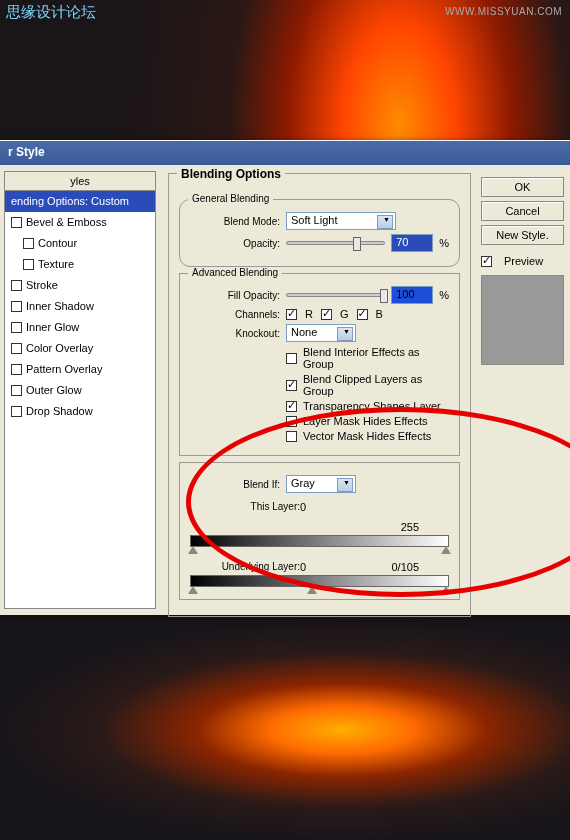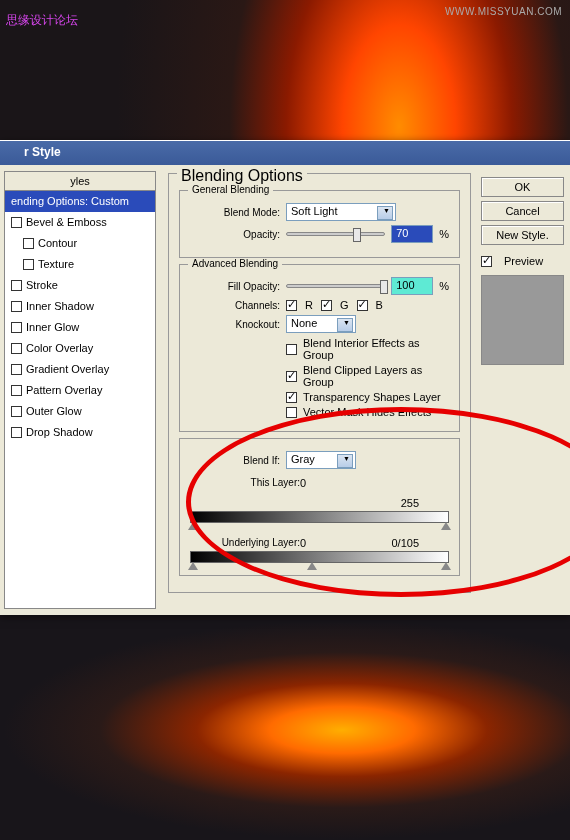--- a/index.html
+++ b/index.html
@@ -1,42 +1,42 @@
 <!DOCTYPE html>
 <html><head>
 <meta charset="utf-8">
 <style>
 * { margin: 0; padding: 0; box-sizing: border-box; font-family: Tahoma, Arial, sans-serif; font-size: 11px; }
 body { width: 570px; height: 840px; background: #1a1a1a; position: relative; overflow: hidden; }
 .bg-image { position: absolute; width: 570px; height: 840px; background: radial-gradient(ellipse at 70% 15%, #ff8c00 0%, #ff4500 10%, #8b1a00 20%, #2a1815 30%, #1a1518 50%); }
 .bg-image::after { content: ''; position: absolute; top: 620px; left: 0; width: 570px; height: 220px; background: radial-gradient(ellipse at 60% 50%, #ffae00 0%, #ff6b00 15%, #8b2500 30%, #2a1a18 50%, #18151a 70%); }
-.watermark { position: absolute; top: 12px; left: 6px; color: #d946ef; font-size: 12px; z-index: 1; }
+.watermark { position: absolute; top: 3px; left: 6px; color: #7dd3fc; font-size: 15px; z-index: 1; }
 .watermark-url { position: absolute; top: 6px; right: 8px; color: #aaa; font-size: 10px; z-index: 1; letter-spacing: 0.5px; }
 .dialog { position: absolute; top: 140px; left: 0; width: 570px; height: 475px; background: #ece9d8; border-top: 1px solid #fff; box-shadow: 0 2px 8px rgba(0,0,0,0.5); }
-.title-bar { height: 24px; background: linear-gradient(#4a6ba8, #3a5a98); color: #fff; padding: 4px 24px; font-size: 12px; font-weight: bold; }
+.title-bar { height: 24px; background: linear-gradient(#4a6ba8, #3a5a98); color: #fff; padding: 4px 8px; font-size: 12px; font-weight: bold; }
 .dialog-body { display: flex; height: calc(100% - 24px); }
 .style-list { width: 152px; border: 1px solid #888; background: #fff; margin: 6px 0 6px 4px; }
 .style-header { background: #ece9d8; border-bottom: 1px solid #888; padding: 3px 6px; text-align: center; }
 .style-item { padding: 4px 6px; display: flex; align-items: center; gap: 4px; border-bottom: 1px solid transparent; }
 .style-item.selected { background: #2a4bba; color: #fff; }
 .style-item.indent { padding-left: 18px; }
 .checkbox { width: 11px; height: 11px; border: 1px solid #333; background: #fff; display: inline-block; position: relative; flex-shrink: 0; }
 .checkbox.checked::after { content: '✓'; position: absolute; top: -3px; left: 0; font-size: 11px; color: #000; }
 .main-panel { flex: 1; padding: 8px 4px 8px 12px; position: relative; }
 .fieldset { border: 1px solid #999; margin-bottom: 6px; padding: 8px 10px 10px; position: relative; }
-.fieldset-label { position: absolute; top: -7px; left: 8px; background: #ece9d8; padding: 0 4px; font-weight: normal; font-size: 16px; }
+.fieldset-label { position: absolute; top: -7px; left: 8px; background: #ece9d8; padding: 0 4px; font-weight: bold; font-size: 12px; }
 .sub-fieldset-label { position: absolute; top: -7px; left: 8px; background: #ece9d8; padding: 0 4px; font-size: 10px; }
 .row { display: flex; align-items: center; margin: 4px 0; gap: 6px; }
 .row-label { width: 90px; text-align: right; font-size: 10px; }
 .select { border: 1px solid #7b9ebd; background: #fff; padding: 1px 18px 1px 4px; height: 18px; position: relative; min-width: 70px; }
 .select::after { content: ''; position: absolute; right: 2px; top: 2px; width: 14px; height: 12px; background: linear-gradient(#dbe5f1, #b8cde8); border: 1px solid #7b9ebd; }
 .select::before { content: '▼'; position: absolute; right: 5px; top: 3px; font-size: 7px; z-index: 1; }
 .slider-track { height: 4px; background: #ccc; border: 1px solid #888; border-radius: 2px; flex: 1; position: relative; max-width: 150px; }
 .slider-thumb { position: absolute; top: -5px; width: 8px; height: 14px; background: #e8e8e8; border: 1px solid #666; }
-.num-input { border: 1px solid #7b9ebd; background: #5eead4; padding: 1px 4px; width: 42px; height: 18px; text-align: left; }
+.num-input { border: 1px solid #7b9ebd; background: #1d4ed8; padding: 1px 4px; width: 42px; height: 18px; text-align: left; }
 .num-input.highlighted { background: #2a4bba; color: #fff; }
 .channels { display: flex; gap: 8px; align-items: center; }
 .checkrow { display: flex; align-items: center; gap: 6px; margin: 3px 0 3px 96px; }
 .gradient-bar { height: 12px; background: linear-gradient(to right, #000, #fff); border: 1px solid #666; position: relative; margin: 2px 0; }
 .grad-handle { position: absolute; bottom: -8px; width: 0; height: 0; border-left: 5px solid transparent; border-right: 5px solid transparent; border-bottom: 8px solid #888; }
 .blend-range { margin-top: 6px; }
 .range-row { display: flex; align-items: flex-start; margin: 2px 0; }
 .range-label { width: 110px; text-align: right; font-size: 10px; }
 .right-panel { width: 95px; padding: 12px 6px; display: flex; flex-direction: column; gap: 4px; }
 .btn { background: #ece9d8; border: 1px solid #888; padding: 3px 6px; text-align: center; cursor: pointer; box-shadow: inset 1px 1px 0 #fff; }
@@ -83,42 +83,38 @@
           <div class="style-item">
             <span class="checkbox"></span>
             <span>Inner Glow</span>
           </div>
           <div class="style-item">
             <span class="checkbox"></span>
             <span>Color Overlay</span>
           </div>
           <div class="style-item">
             <span class="checkbox"></span>
-            <span>Gradient Overlay</span>
-          </div>
-          <div class="style-item">
-            <span class="checkbox"></span>
             <span>Pattern Overlay</span>
           </div>
           <div class="style-item">
             <span class="checkbox"></span>
             <span>Outer Glow</span>
           </div>
           <div class="style-item">
             <span class="checkbox"></span>
             <span>Drop Shadow</span>
           </div>
         </div>
     </div>
 
     <div class="main-panel">
       <div class="fieldset" style="padding-top:12px;">
         <span class="fieldset-label">Blending Options</span>
 
-        <div class="fieldset" style="margin-top:4px;">
+        <div class="fieldset" style="margin-top:13px;border-radius:11px;">
           <span class="sub-fieldset-label">General Blending</span>
           <div class="row">
             <span class="row-label">Blend Mode:</span>
             <div class="select" style="min-width:110px;"><span>Soft Light</span></div>
           </div>
           <div class="row">
             <span class="row-label">Opacity:</span>
             <div class="slider-track">
                 <div class="slider-thumb" style="left:68%;"></div>
               </div>
@@ -156,20 +152,24 @@
               <span class="checkbox"></span>
               <span>Blend Interior Effects as Group</span>
             </div>
           <div class="checkrow">
               <span class="checkbox checked"></span>
               <span>Blend Clipped Layers as Group</span>
             </div>
           <div class="checkrow">
               <span class="checkbox checked"></span>
               <span>Transparency Shapes Layer</span>
+            </div>
+          <div class="checkrow">
+              <span class="checkbox"></span>
+              <span>Layer Mask Hides Effects</span>
             </div>
           <div class="checkrow">
               <span class="checkbox"></span>
               <span>Vector Mask Hides Effects</span>
             </div>
         </div>
 
         <div class="fieldset blend-range">
           <div class="row" style="margin-bottom:8px;">
             <span class="row-label">Blend If:</span>

